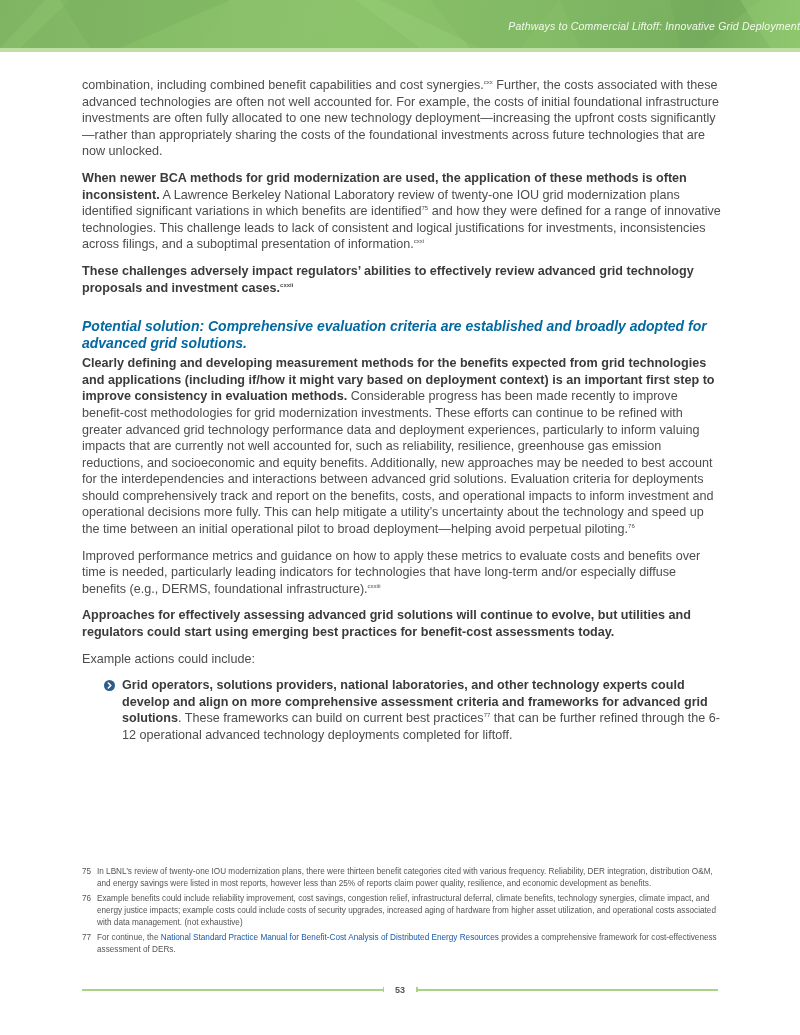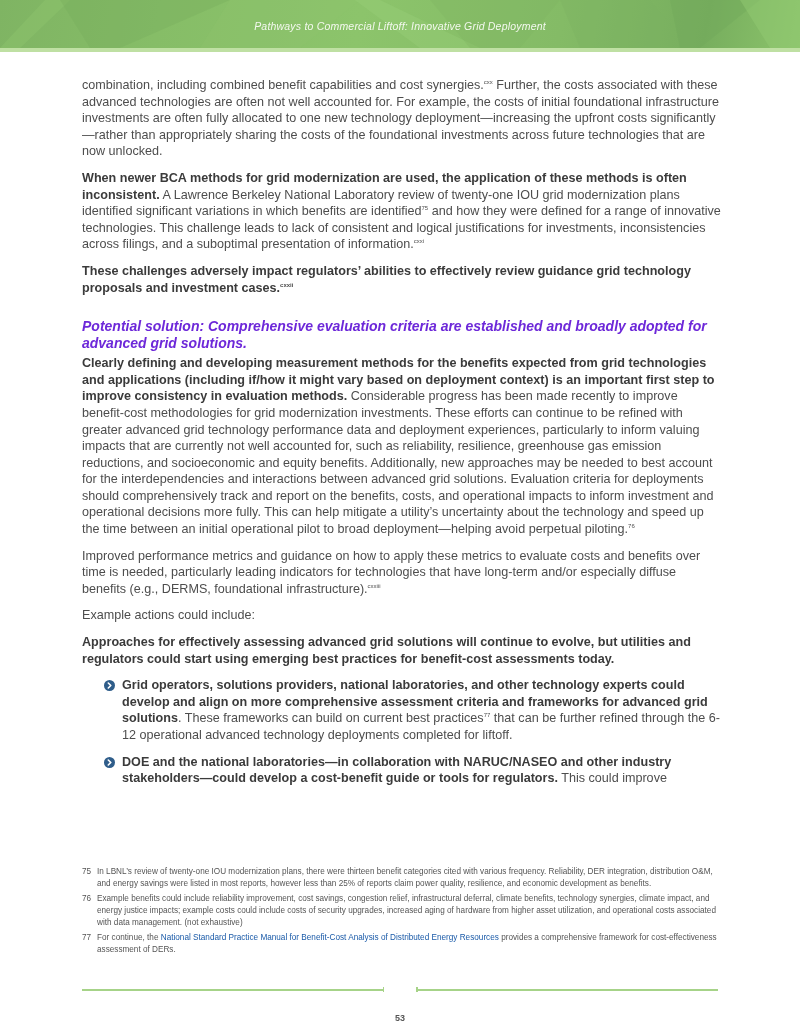--- a/index.html
+++ b/index.html
@@ -14,32 +14,32 @@
       background: linear-gradient(100deg, #7fb463 0%, #86bd67 20%, #8cc46b 45%, #84bb66 70%, #77ae5e 88%, #8cc46b 100%);
       overflow: hidden;
     }
     .header svg.facets { position: absolute; left: 0; top: 0; }
     .header-strip {
       position: absolute; left: 0; top: 48px; width: 800px; height: 4px;
       background: #bfe0a3;
     }
     .header-title {
       position: absolute; left: 0; top: 0; width: 800px; height: 48px;
-      line-height: 52px; text-align: center;
+      line-height: 52px; text-align: right;
       color: #f4f9ef; font-style: italic; font-size: 10.5px; letter-spacing: 0.2px;
     }
     .content {
       position: absolute; left: 82px; top: 77px; width: 640px;
       font-size: 12.6px; line-height: 16.6px; color: #4d4d4d;
     }
     .content p { margin: 0 0 10px 0; }
     .content b { color: #3b3b3b; font-weight: bold; }
     sup { font-size: 6px; line-height: 0; vertical-align: 5px; }
     .solution-heading {
-      color: #6d28d9; font-weight: bold; font-style: italic;
+      color: #0369a1; font-weight: bold; font-style: italic;
       font-size: 14px; line-height: 17px; margin: 22px 0 3px 0;
     }
     .bullets { margin: 0; padding: 0 0 0 22px; list-style: none; }
     .bullets li { position: relative; padding-left: 18px; margin-bottom: 10px; }
     .bullet-icon {
       position: absolute; left: 0; top: 3px; width: 11px; height: 11px;
       border-radius: 50%; background: #2f5d8a;
     }
     .bullet-icon svg { position: absolute; left: 0; top: 0; }
     .footnotes {
@@ -55,21 +55,21 @@
     .rule {
       position: absolute; top: 6px; height: 1.5px; background: #a6d388;
     }
     .rule.left { left: 0; width: 302px; }
     .rule.right { left: 334px; width: 302px; }
     .rule .cap { position: absolute; top: -2px; width: 1.5px; height: 5px; background: #a6d388; }
     .rule.left .cap { right: 0; }
     .rule.right .cap { left: 0; }
     .page-number {
       position: absolute; left: 302px; width: 32px; top: 0; text-align: center;
-      font-size: 9px; font-weight: bold; color: #555; line-height: 14px; margin-top: 28px;
+      font-size: 9px; font-weight: bold; color: #555; line-height: 14px;
     }
   </style>
 </head>
 <body>
 
 <div class="header">
   <svg class="facets" width="800" height="48">
     <polygon points="0,48 45,0 70,0 20,48" fill="#93c971" opacity="0.35"></polygon>
     <polygon points="60,0 230,0 120,48 90,48" fill="#76ab5b" opacity="0.35"></polygon>
     <polygon points="230,0 360,0 300,48 200,48" fill="#8fc46e" opacity="0.3"></polygon>
@@ -86,55 +86,47 @@
 <div class="content">
   <p>
     <span>combination, including combined benefit capabilities and cost synergies.</span><sup>cxx</sup><span> Further, the costs associated with these advanced technologies are often not well accounted for. For example, the costs of initial foundational infrastructure investments are often fully allocated to one new technology deployment—increasing the upfront costs significantly—rather than appropriately sharing the costs of the foundational investments across future technologies that are now unlocked.</span>
   </p>
 
   <p>
     <b>When newer BCA methods for grid modernization are used, the application of these methods is often inconsistent.</b><span> A Lawrence Berkeley National Laboratory review of twenty-one IOU grid modernization plans identified significant variations in which benefits are identified</span><sup>75</sup><span> and how they were defined for a range of innovative technologies. This challenge leads to lack of consistent and logical justifications for investments, inconsistencies across filings, and a suboptimal presentation of information.</span><sup>cxxi</sup>
   </p>
 
   <p>
-    <b>These challenges adversely impact regulators’ abilities to effectively review guidance grid technology proposals and investment cases.</b><sup style="font-weight:bold;">cxxii</sup>
+    <b>These challenges adversely impact regulators’ abilities to effectively review advanced grid technology proposals and investment cases.</b><sup style="font-weight:bold;">cxxii</sup>
   </p>
 
   <div class="solution-heading">Potential solution: Comprehensive evaluation criteria are established and broadly adopted for advanced grid solutions.</div>
 
   <p>
     <b>Clearly defining and developing measurement methods for the benefits expected from grid technologies and applications (including if/how it might vary based on deployment context) is an important first step to improve consistency in evaluation methods.</b><span> Considerable progress has been made recently to improve benefit-cost methodologies for grid modernization investments. These efforts can continue to be refined with greater advanced grid technology performance data and deployment experiences, particularly to inform valuing impacts that are currently not well accounted for, such as reliability, resilience, greenhouse gas emission reductions, and socioeconomic and equity benefits. Additionally, new approaches may be needed to best account for the interdependencies and interactions between advanced grid solutions. Evaluation criteria for deployments should comprehensively track and report on the benefits, costs, and operational impacts to inform investment and operational decisions more fully. This can help mitigate a utility’s uncertainty about the technology and speed up the time between an initial operational pilot to broad deployment—helping avoid perpetual piloting.</span><sup>76</sup>
   </p>
 
   <p>
     <span>Improved performance metrics and guidance on how to apply these metrics to evaluate costs and benefits over time is needed, particularly leading indicators for technologies that have long-term and/or especially diffuse benefits (e.g., DERMS, foundational infrastructure).</span><sup>cxxiii</sup>
   </p>
 
-  <p>Example actions could include:</p>
-
   <p>
     <b>Approaches for effectively assessing advanced grid solutions will continue to evolve, but utilities and regulators could start using emerging best practices for benefit-cost assessments today.</b>
   </p>
+
+  <p>Example actions could include:</p>
 
   <ul class="bullets">
     <li>
       <span class="bullet-icon">
         <svg width="11" height="11" viewBox="0 0 11 11">
             <polyline points="4.3,3 6.8,5.5 4.3,8" fill="none" stroke="#fff" stroke-width="1.6" stroke-linecap="round" stroke-linejoin="round"></polyline>
           </svg>
       </span>
       <b>Grid operators, solutions providers, national laboratories, and other technology experts could develop and align on more comprehensive assessment criteria and frameworks for advanced grid solutions</b><span>. These frameworks can build on current best practices</span><sup>77</sup><span> that can be further refined through the 6-12 operational advanced technology deployments completed for liftoff.</span>
-    </li>
-    <li>
-      <span class="bullet-icon">
-        <svg width="11" height="11" viewBox="0 0 11 11">
-            <polyline points="4.3,3 6.8,5.5 4.3,8" fill="none" stroke="#fff" stroke-width="1.6" stroke-linecap="round" stroke-linejoin="round"></polyline>
-          </svg>
-      </span>
-      <b>DOE and the national laboratories—in collaboration with NARUC/NASEO and other industry stakeholders—could develop a cost-benefit guide or tools for regulators.</b><span> This could improve</span>
     </li>
   </ul>
 </div>
 
 <div class="footnotes">
   <div class="footnote">
     <span class="fn-num">75</span>
     <span>In LBNL’s review of twenty-one IOU modernization plans, there were thirteen benefit categories cited with various frequency. Reliability, DER integration, distribution O&amp;M, and energy savings were listed in most reports, however less than 25% of reports claim power quality, resilience, and economic development as benefits.</span>
   </div>
   <div class="footnote">

